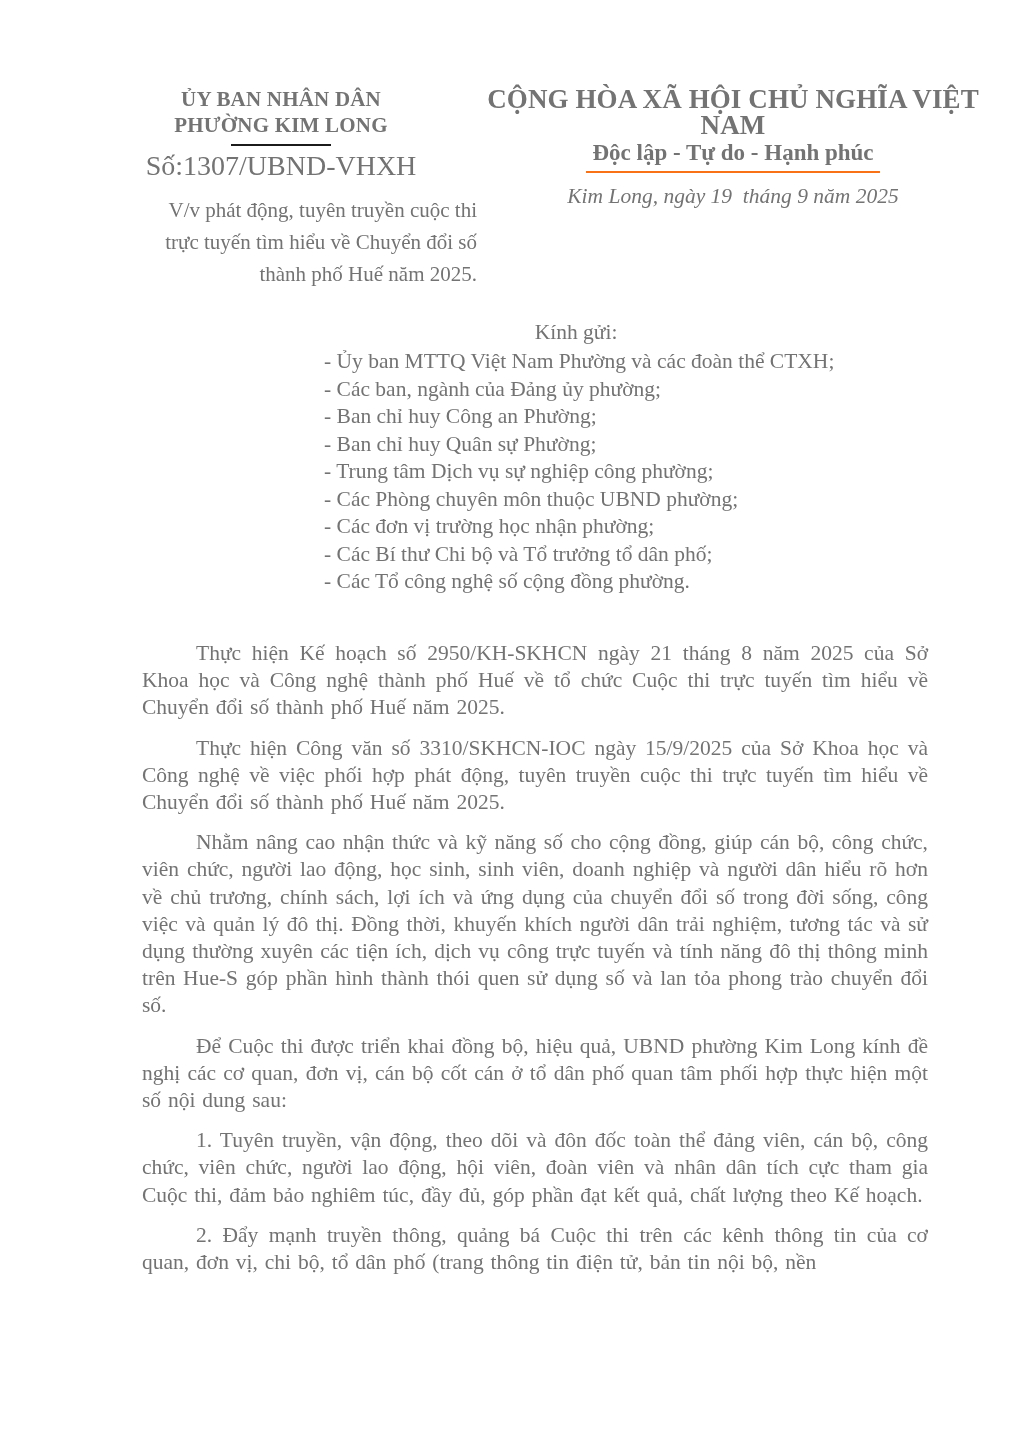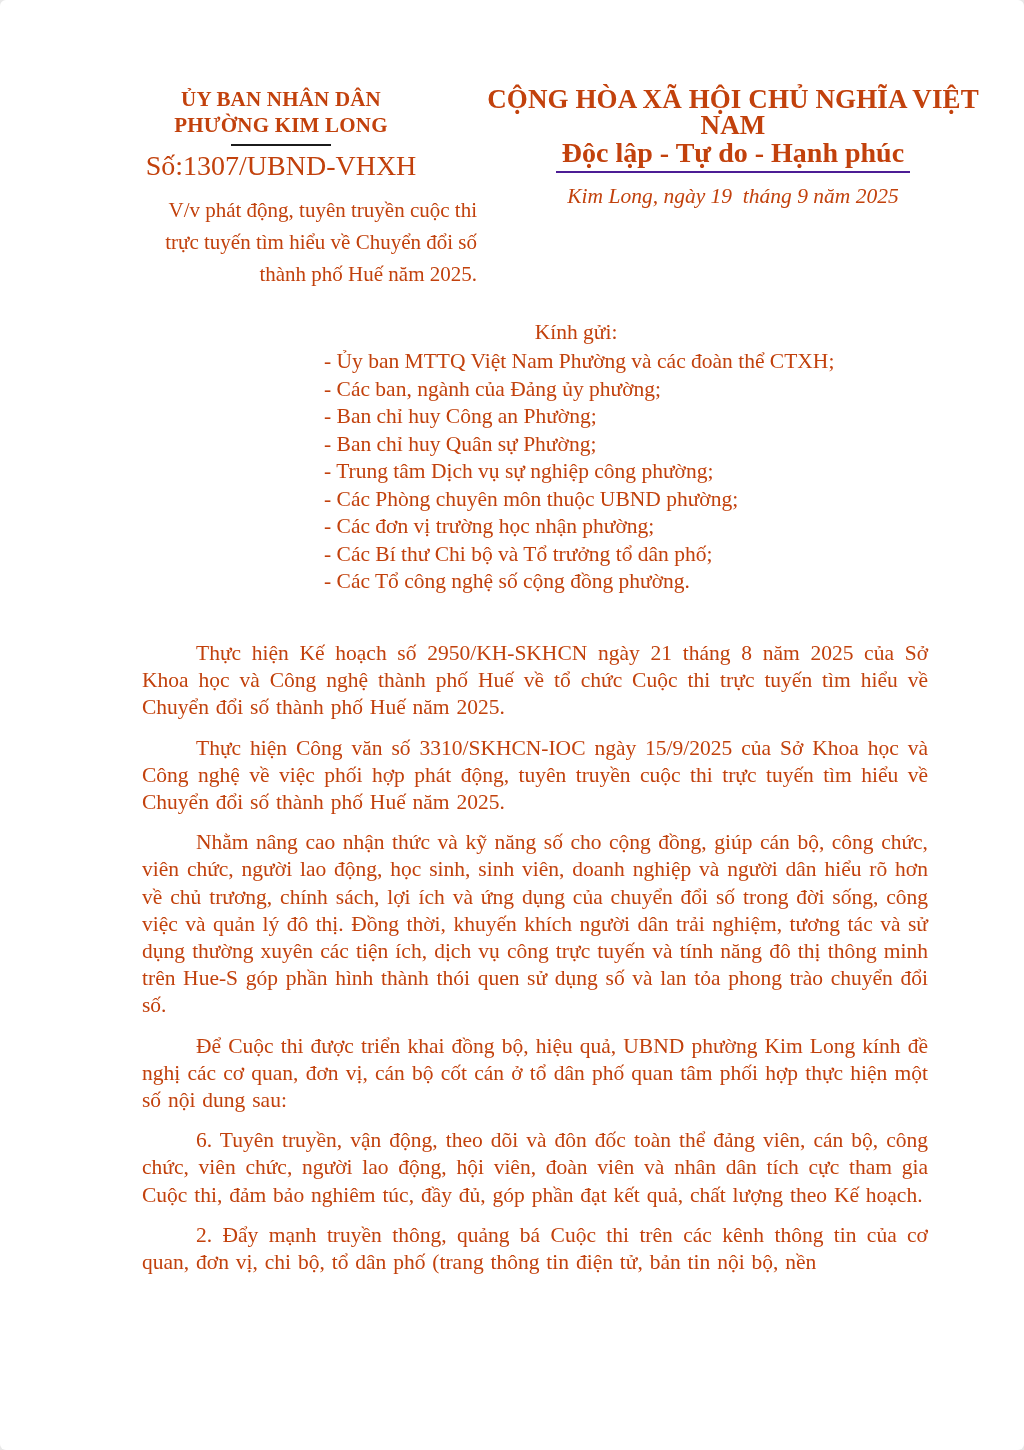--- a/index.html
+++ b/index.html
@@ -6,26 +6,25 @@
     margin: 0;
     padding: 0;
     background: #e8e8e8;
   }
   .page {
     position: relative;
     width: 1024px;
     height: 1450px;
     margin: 0 auto;
     background: #ffffff;
-    color: #c2410c;
+    color: #737373;
     font-family: "Liberation Serif", "DejaVu Serif", serif;
     overflow: hidden;
     box-sizing: border-box;
     padding: 86px 98px 0 142px;
-    border-radius: 6px;
   }
   
   .header {
     position: absolute;
     top: 86px;
     left: 85px;
     right: 40px;
     display: flex;
     justify-content: space-between;
     align-items: flex-start;
@@ -70,23 +69,23 @@
   }
   .country-name {
     font-weight: bold;
     font-size: 27px;
     line-height: 26px;
     letter-spacing: 0.1px;
   }
   .motto {
     display: inline-block;
     font-weight: bold;
-    font-size: 28px;
+    font-size: 23px;
     line-height: 28px;
-    border-bottom: 2px solid #4c1d95;
+    border-bottom: 2px solid #f97316;
     padding: 0 6px 4px 6px;
     margin-top: 1px;
   }
   .date-line {
     font-style: italic;
     font-size: 21.5px;
     line-height: 26px;
     margin-top: 10px;
     white-space: pre;
   }
@@ -169,17 +168,17 @@
       <div class="recipient">- Các Bí thư Chi bộ và Tổ trưởng tổ dân phố;</div>
       <div class="recipient">- Các Tổ công nghệ số cộng đồng phường.</div>
     </div>
   </div>
 
   <div class="body-text">
     <p>Thực hiện Kế hoạch số 2950/KH-SKHCN ngày 21 tháng 8 năm 2025 của Sở Khoa học và Công nghệ thành phố Huế về tổ chức Cuộc thi trực tuyến tìm hiểu về Chuyển đổi số thành phố Huế năm 2025.</p>
     <p>Thực hiện Công văn số 3310/SKHCN-IOC ngày 15/9/2025 của Sở Khoa học và Công nghệ về việc phối hợp phát động, tuyên truyền cuộc thi trực tuyến tìm hiểu về Chuyển đổi số thành phố Huế năm 2025.</p>
     <p>Nhằm nâng cao nhận thức và kỹ năng số cho cộng đồng, giúp cán bộ, công chức, viên chức, người lao động, học sinh, sinh viên, doanh nghiệp và người dân hiểu rõ hơn về chủ trương, chính sách, lợi ích và ứng dụng của chuyển đổi số trong đời sống, công việc và quản lý đô thị. Đồng thời, khuyến khích người dân trải nghiệm, tương tác và sử dụng thường xuyên các tiện ích, dịch vụ công trực tuyến và tính năng đô thị thông minh trên Hue-S góp phần hình thành thói quen sử dụng số và lan tỏa phong trào chuyển đổi số.</p>
     <p>Để Cuộc thi được triển khai đồng bộ, hiệu quả, UBND phường Kim Long kính đề nghị các cơ quan, đơn vị, cán bộ cốt cán ở tổ dân phố quan tâm phối hợp thực hiện một số nội dung sau:</p>
-    <p>6. Tuyên truyền, vận động, theo dõi và đôn đốc toàn thể đảng viên, cán bộ, công chức, viên chức, người lao động, hội viên, đoàn viên và nhân dân tích cực tham gia Cuộc thi, đảm bảo nghiêm túc, đầy đủ, góp phần đạt kết quả, chất lượng theo Kế hoạch.</p>
+    <p>1. Tuyên truyền, vận động, theo dõi và đôn đốc toàn thể đảng viên, cán bộ, công chức, viên chức, người lao động, hội viên, đoàn viên và nhân dân tích cực tham gia Cuộc thi, đảm bảo nghiêm túc, đầy đủ, góp phần đạt kết quả, chất lượng theo Kế hoạch.</p>
     <p>2. Đẩy mạnh truyền thông, quảng bá Cuộc thi trên các kênh thông tin của cơ quan, đơn vị, chi bộ, tổ dân phố (trang thông tin điện tử, bản tin nội bộ, nền</p>
   </div>
 
 </div>
 
 </body></html>

